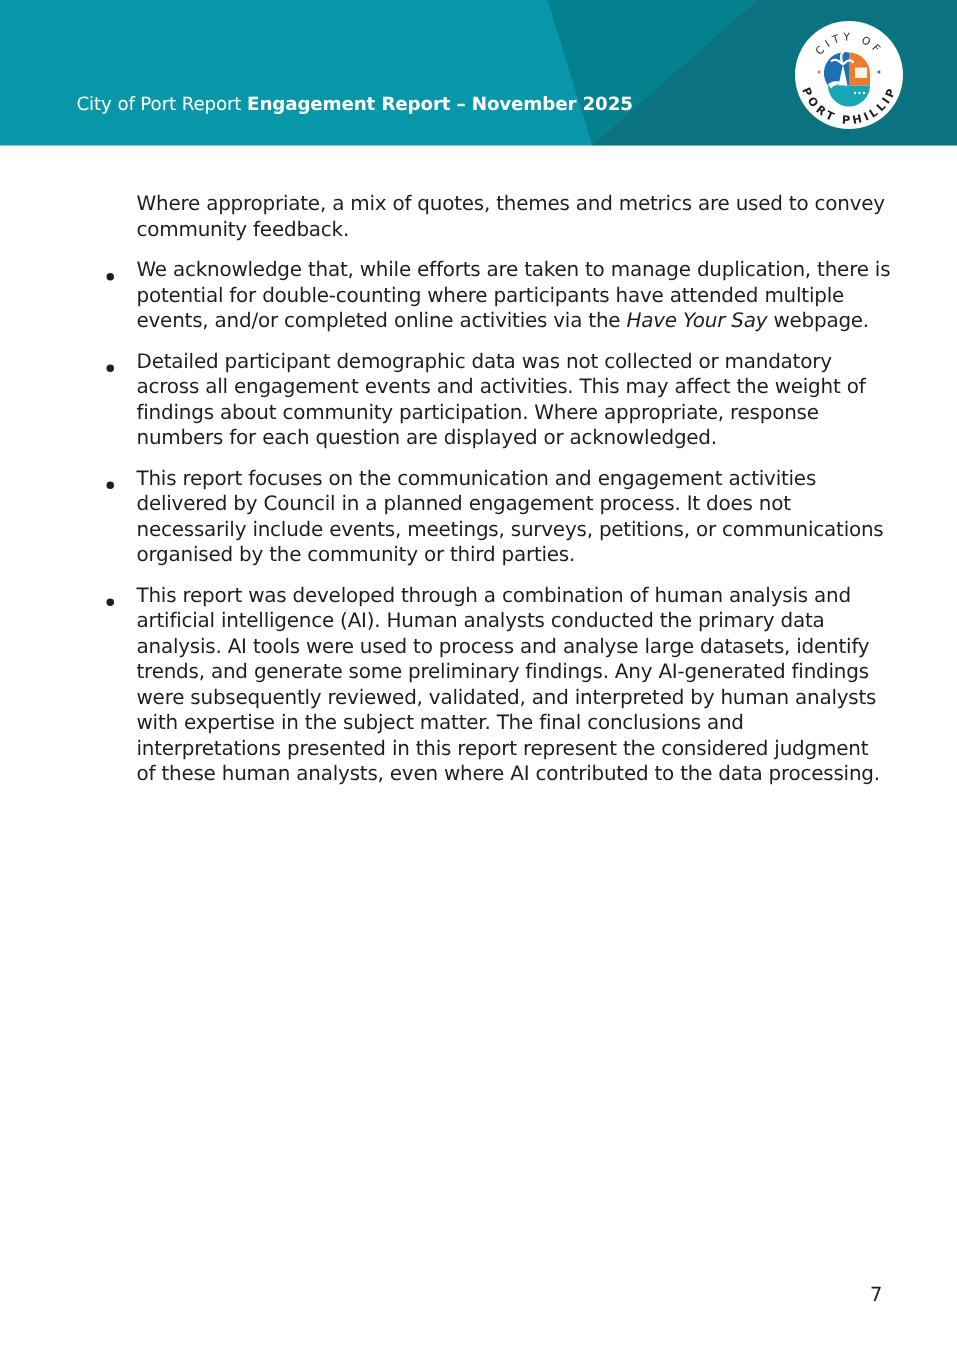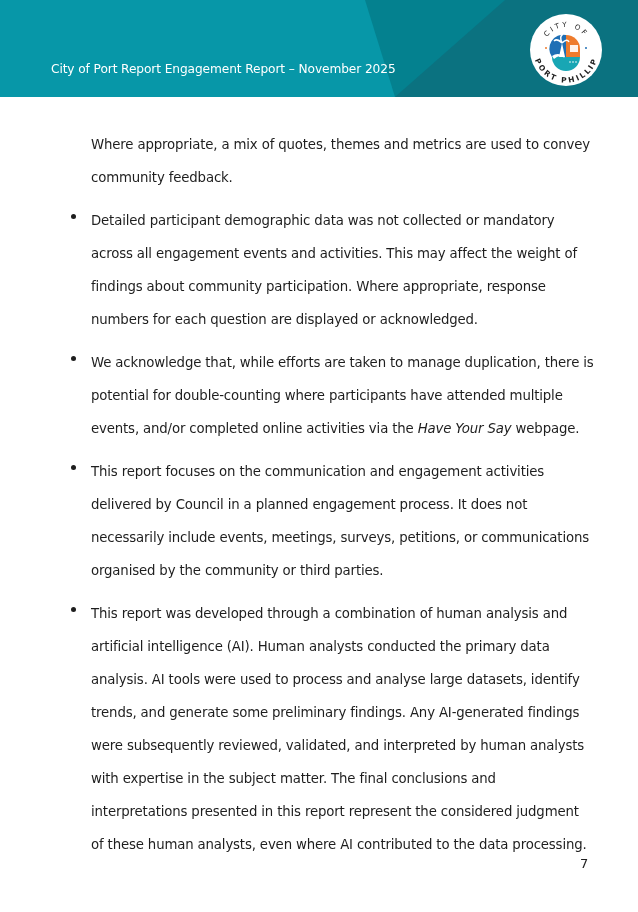--- a/index.html
+++ b/index.html
@@ -20,27 +20,27 @@
   }
   .header .shape2 {
     position: absolute; left: 0; top: 0; width: 638px; height: 97px;
     background: #0b7280;
     clip-path: polygon(505px 0, 638px 0, 638px 97px, 395px 97px);
   }
   .header-title {
     position: absolute; left: 51px; top: 62px;
     font-size: 12.2px; color: #ffffff; white-space: nowrap; letter-spacing: -0.1px;
   }
-  .header-title .bold { font-weight: normal; }
+  .header-title .bold { font-weight: bold; }
   .logo {
     position: absolute; left: 529px; top: 13px; width: 74px; height: 74px;
   }
   .content {
     position: absolute; left: 69px; top: 128px; width: 525px;
-    font-size: 13.3px; line-height: 33px; letter-spacing: -0.15px;
+    font-size: 13.3px; line-height: 17px; letter-spacing: -0.15px;
   }
   .para { margin: 0 0 10px 22px; }
   .item { position: relative; padding-left: 22px; margin-bottom: 10px; }
   .bullet {
     position: absolute; left: 2px; top: 10px; width: 5px; height: 5px;
     border-radius: 50%; background: #1e1e1e;
   }
   .item p { margin: 0; }
   em { font-style: italic; }
   .page-number {
@@ -82,26 +82,26 @@
     <circle cx="44" cy="49" r="0.8" fill="#ffffff"></circle>
     <circle cx="47" cy="49" r="0.8" fill="#ffffff"></circle>
   </svg>
 </div>
 
 <div class="content">
   <p class="para">Where appropriate, a mix of quotes, themes and metrics are used to convey community feedback.</p>
 
   <div class="item">
     <span class="bullet"></span>
-    <p>Detailed participant demographic data was not collected or mandatory across all engagement events and activities. This may affect the weight of findings about community participation. Where appropriate, response numbers for each question are displayed or acknowledged.</p>
+    <p><span>We acknowledge that, while efforts are taken to manage duplication, there is potential for double-counting where participants have attended multiple events, and/or completed online activities via the </span><em>Have Your Say</em><span> webpage.</span></p>
   </div>
 
   <div class="item">
     <span class="bullet"></span>
-    <p><span>We acknowledge that, while efforts are taken to manage duplication, there is potential for double-counting where participants have attended multiple events, and/or completed online activities via the </span><em>Have Your Say</em><span> webpage.</span></p>
+    <p>Detailed participant demographic data was not collected or mandatory across all engagement events and activities. This may affect the weight of findings about community participation. Where appropriate, response numbers for each question are displayed or acknowledged.</p>
   </div>
 
   <div class="item">
     <span class="bullet"></span>
     <p>This report focuses on the communication and engagement activities delivered by Council in a planned engagement process. It does not necessarily include events, meetings, surveys, petitions, or communications organised by the community or third parties.</p>
   </div>
 
   <div class="item">
     <span class="bullet"></span>
     <p>This report was developed through a combination of human analysis and artificial intelligence (AI). Human analysts conducted the primary data analysis. AI tools were used to process and analyse large datasets, identify trends, and generate some preliminary findings. Any AI-generated findings were subsequently reviewed, validated, and interpreted by human analysts with expertise in the subject matter. The final conclusions and interpretations presented in this report represent the considered judgment of these human analysts, even where AI contributed to the data processing.</p>

